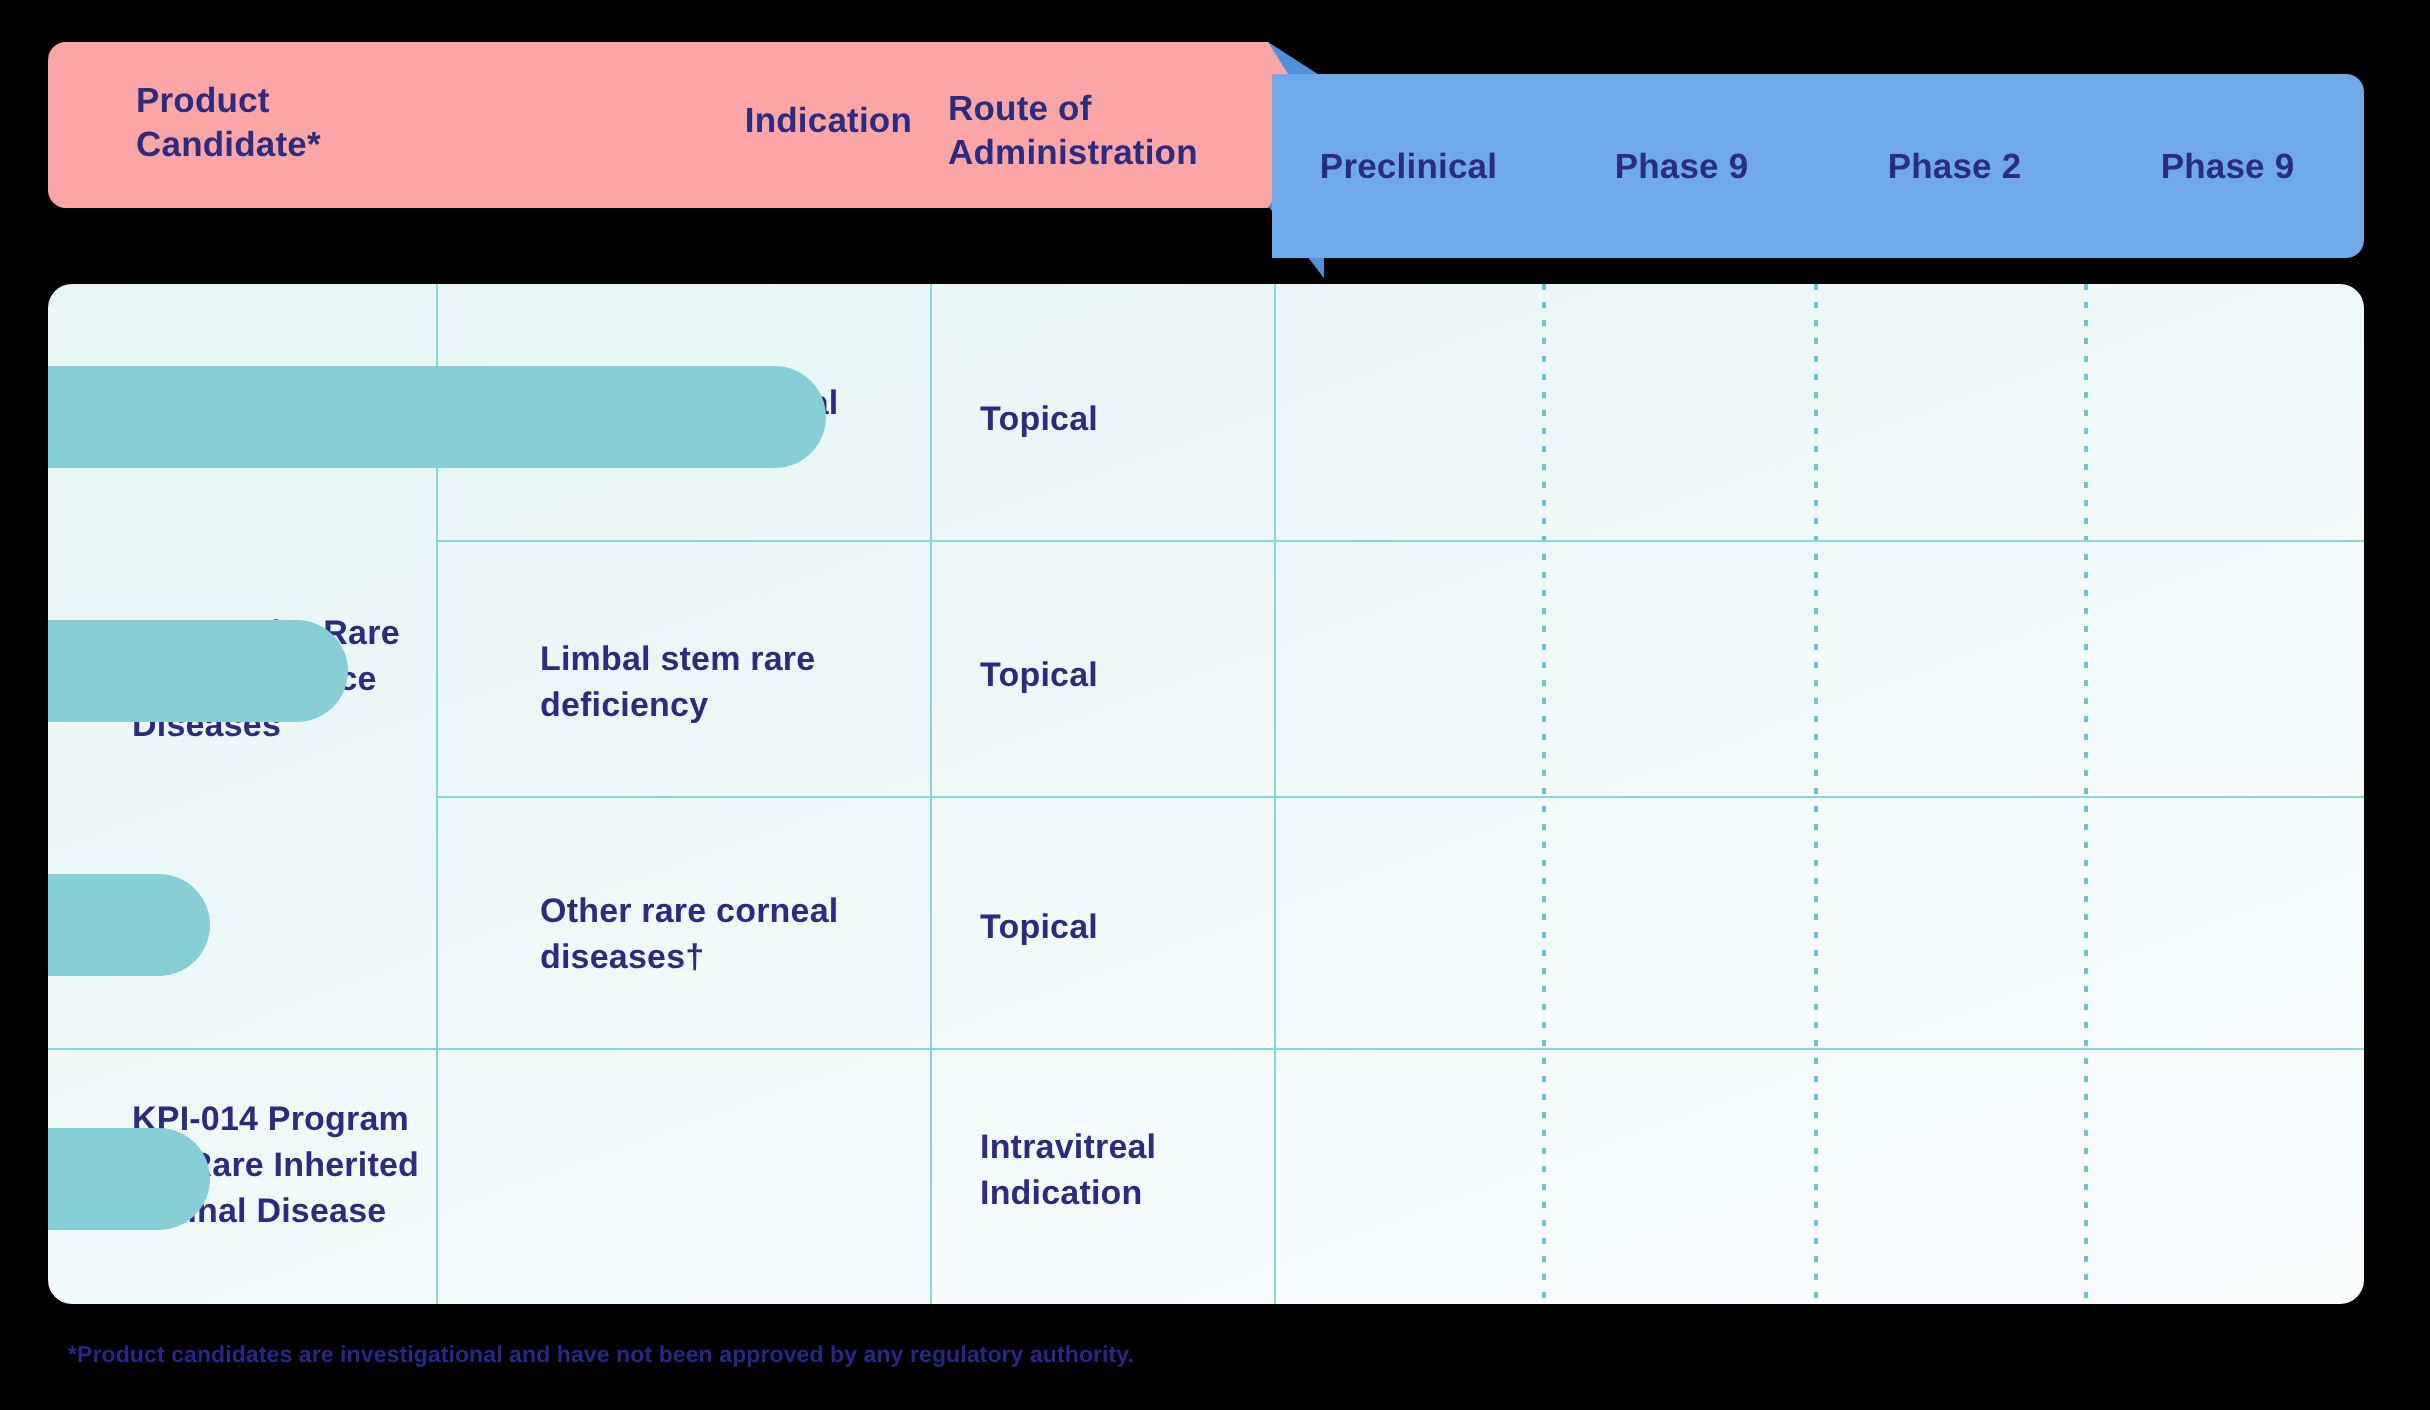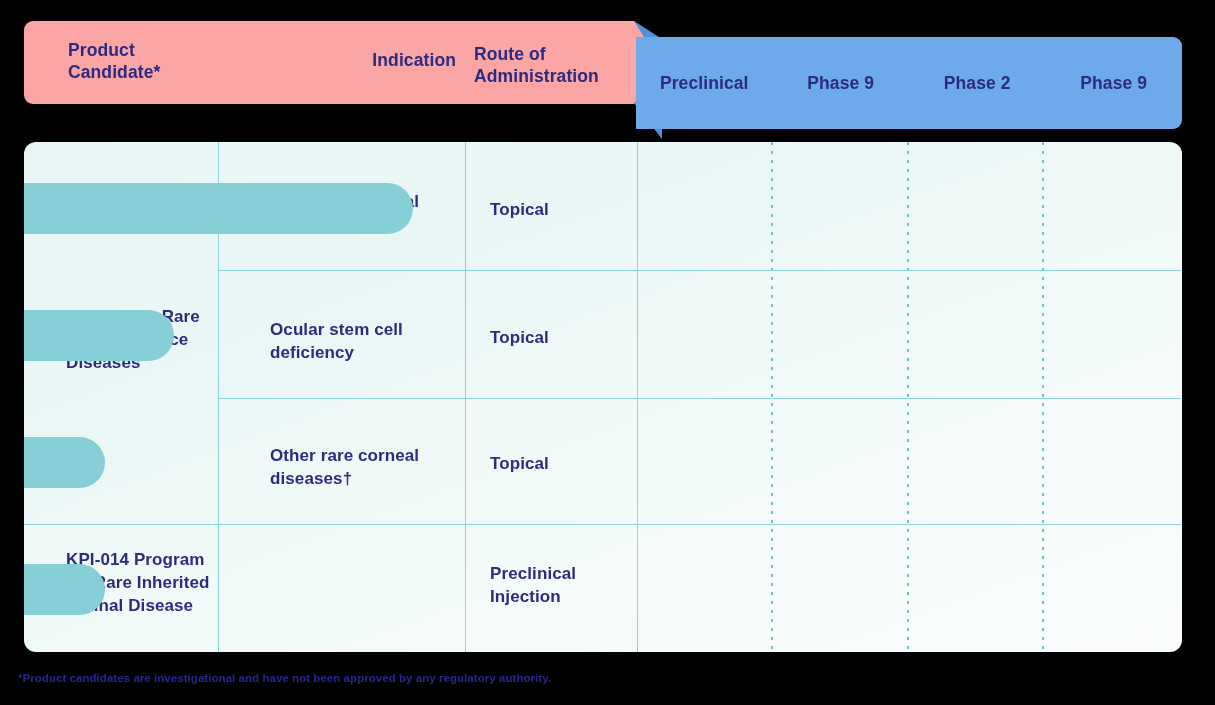--- a/index.html
+++ b/index.html
@@ -163,20 +163,21 @@
     top: 670px;
     width: 800px;
   }
   .footnote {
     color: #2b2b96;
     font-size: 11.5px;
     font-weight: 700;
     line-height: 1.55;
     letter-spacing: .05px;
     opacity: .92;
+    margin-left: 16px;
   }
 </style>
 </head>
 <body>
 
 <div id="root">
 
   <div class="header-zone">
 
     <div class="hdr-fold"></div>
@@ -211,30 +212,30 @@
     <div class="hline" style="top:256px"></div>
     <div class="hline full" style="top:382px"></div>
 
     <div class="cell-text col-candidate" style="top:163px">KPI-012 for Rare Ocular Surface Diseases</div>
     <div class="cell-text col-candidate" style="top:406px">KPI-014 Program for Rare Inherited Retinal Disease</div>
 
     <div class="cell-text col-indication" style="top:48px">Persistent corneal epithelial defect</div>
     <div class="cell-text col-route" style="top:56px">Topical</div>
     <div class="bar" style="left:0px; top:41px; width:389px;"></div>
 
-    <div class="cell-text col-indication" style="top:176px">Ocular stem cell deficiency</div>
+    <div class="cell-text col-indication" style="top:176px">Limbal stem rare deficiency</div>
     <div class="cell-text col-route" style="top:184px">Topical</div>
     <div class="bar" style="left:0px; top:168px; width:150px;"></div>
 
     <div class="cell-text col-indication" style="top:302px">Other rare corneal diseases†</div>
     <div class="cell-text col-route" style="top:310px">Topical</div>
     <div class="bar" style="left:0px; top:295px; width:81px;"></div>
 
     <div class="cell-text col-indication" style="top:428px"></div>
-    <div class="cell-text col-route" style="top:420px">Preclinical Injection</div>
+    <div class="cell-text col-route" style="top:420px">Intravitreal Indication</div>
     <div class="bar" style="left:0px; top:422px; width:81px;"></div>
   </div>
 
   <div class="footnotes">
     <div class="footnote">*Product candidates are investigational and have not been approved by any regulatory authority.</div>
   </div>
 
 </div>
 
 </body></html>

